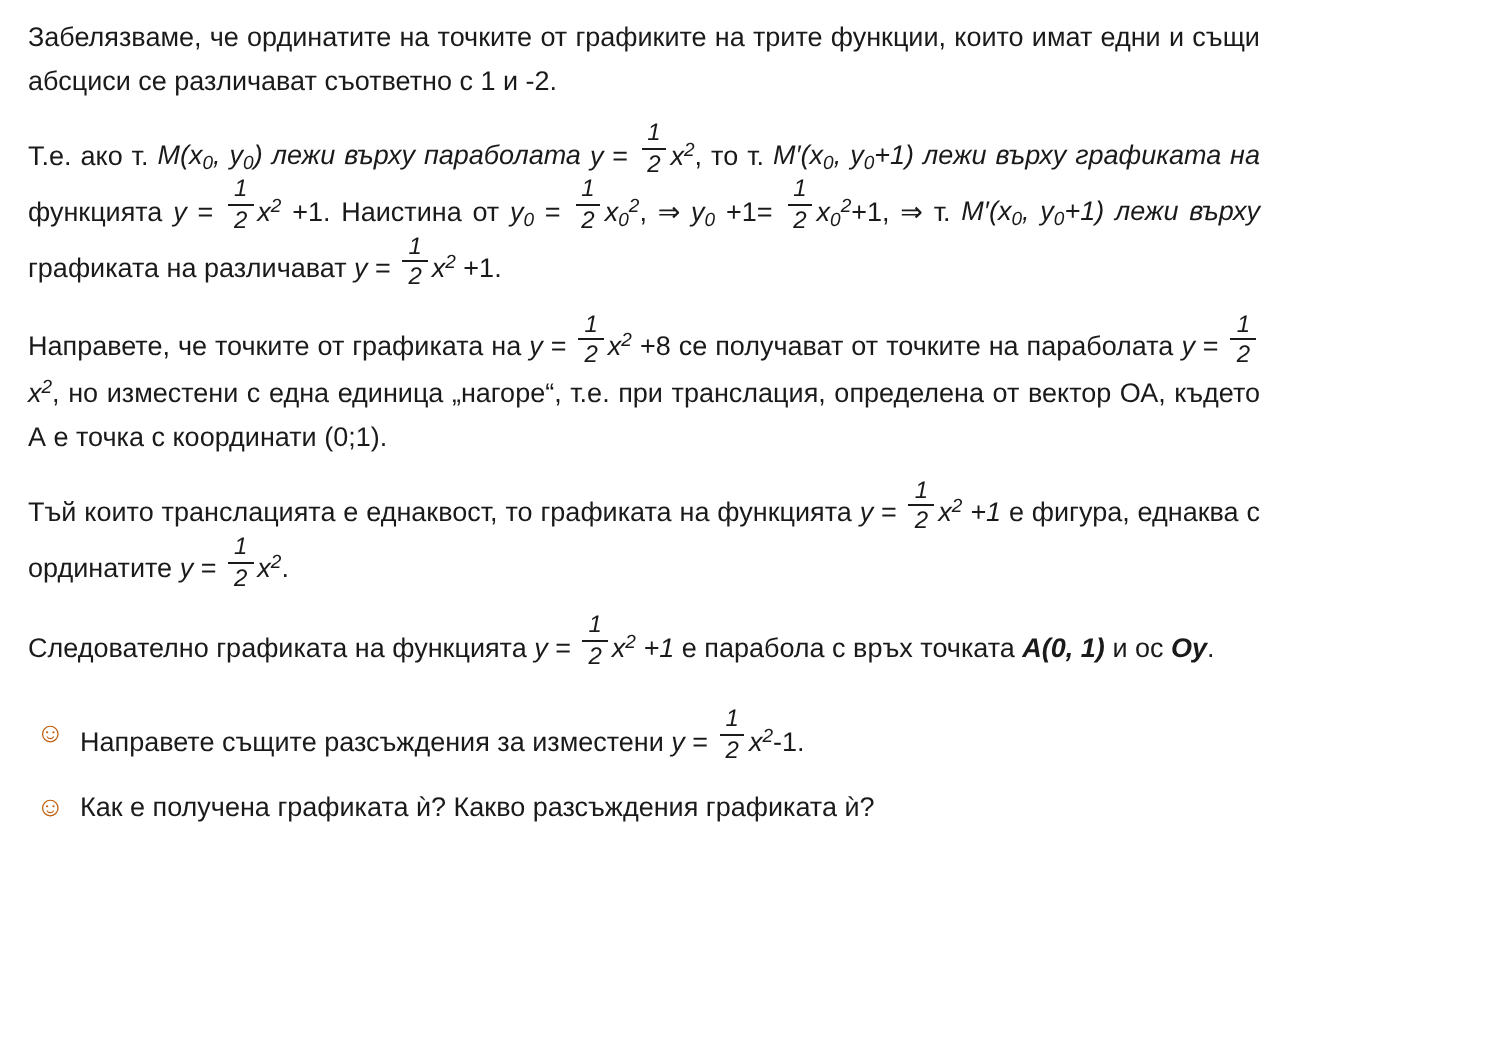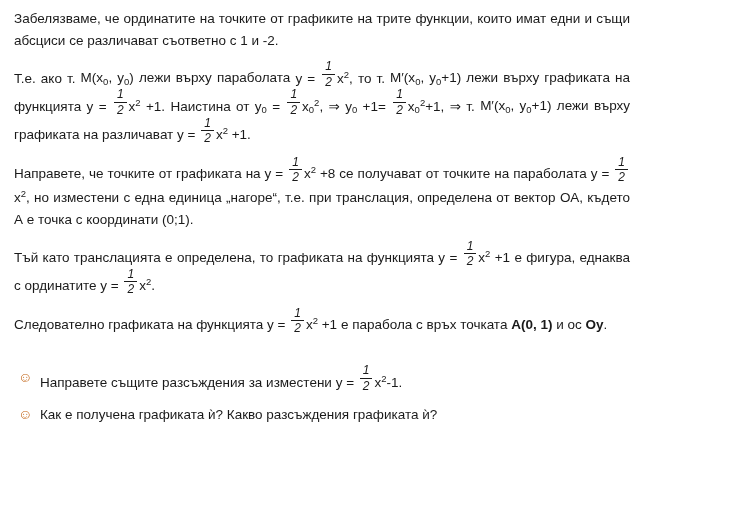--- a/index.html
+++ b/index.html
@@ -20,25 +20,25 @@
     box-sizing: border-box;
     width: 642px;
   }
   p.para {
     margin: 0 0 11px 0;
     line-height: 1.62;
     text-align: justify;
     text-justify: inter-word;
   }
   p.para.last {
-    margin-bottom: 26px;
+    margin-bottom: 16px;
   }
-  .it { }
+  .it { font-style: italic; }
   .bd { font-weight: normal; }
-  .bdit { font-weight: bold; }
+  .bdit { font-weight: bold; font-style: italic; }
 
   
   .frac {
     display: inline-block;
     vertical-align: -0.45em;
     text-align: center;
     font-style: italic;
     line-height: 1.05;
     margin: 0 2px;
     position: relative;
@@ -105,21 +105,21 @@
     <span>графиката на различават </span><span class="it">y</span><span> = </span><span class="frac"><span class="num">1</span><span class="bar"></span><span class="den">2</span></span><span class="it">x</span><sup class="it">2</sup><span> +1.</span>
   </p>
 
   <p class="para">
     <span>Направете, че точките от графиката  на  </span><span class="it">y</span><span> = </span><span class="frac"><span class="num">1</span><span class="bar"></span><span class="den">2</span></span><span class="it">x</span><sup class="it">2</sup><span> +8 се получават от точките на параболата</span>
     <span class="it">y</span><span> = </span><span class="frac"><span class="num">1</span><span class="bar"></span><span class="den">2</span></span><span class="it">x</span><sup class="it">2</sup><span>, но изместени с една единица „нагоре“, т.е. при </span><span class="bd">транслация, определена от вектор</span>
     <span class="bd">ОА</span><span>, където А е точка с координати (0;1).</span>
   </p>
 
   <p class="para">
-    <span>Тъй като транслацията е определена, то графиката на функцията </span><span class="it">y</span><span> = </span><span class="frac"><span class="num">1</span><span class="bar"></span><span class="den">2</span></span><span class="it">x</span><sup class="it">2</sup><span class="it"> +1</span><span> е фигура, еднаква с</span>
+    <span>Тъй които транслацията е еднаквост, то графиката на функцията </span><span class="it">y</span><span> = </span><span class="frac"><span class="num">1</span><span class="bar"></span><span class="den">2</span></span><span class="it">x</span><sup class="it">2</sup><span class="it"> +1</span><span> е фигура, еднаква с</span>
     <span>ординатите </span><span class="it">y</span><span> = </span><span class="frac"><span class="num">1</span><span class="bar"></span><span class="den">2</span></span><span class="it">x</span><sup class="it">2</sup><span>.</span>
   </p>
 
   <p class="para last">
     <span>Следователно    графиката    на    функцията    </span><span class="it">y</span><span>  =  </span><span class="frac"><span class="num">1</span><span class="bar"></span><span class="den">2</span></span><span class="it">x</span><sup class="it">2</sup><span class="it"> +1</span><span>  е  </span><span class="bd">парабола  с  връх  точката</span>
     <span class="bdit">A(0, 1)</span><span class="bd"> и ос </span><span class="bdit">Оу</span><span>.</span>
   </p>
 
   <div class="spacer-sm"></div>
 

